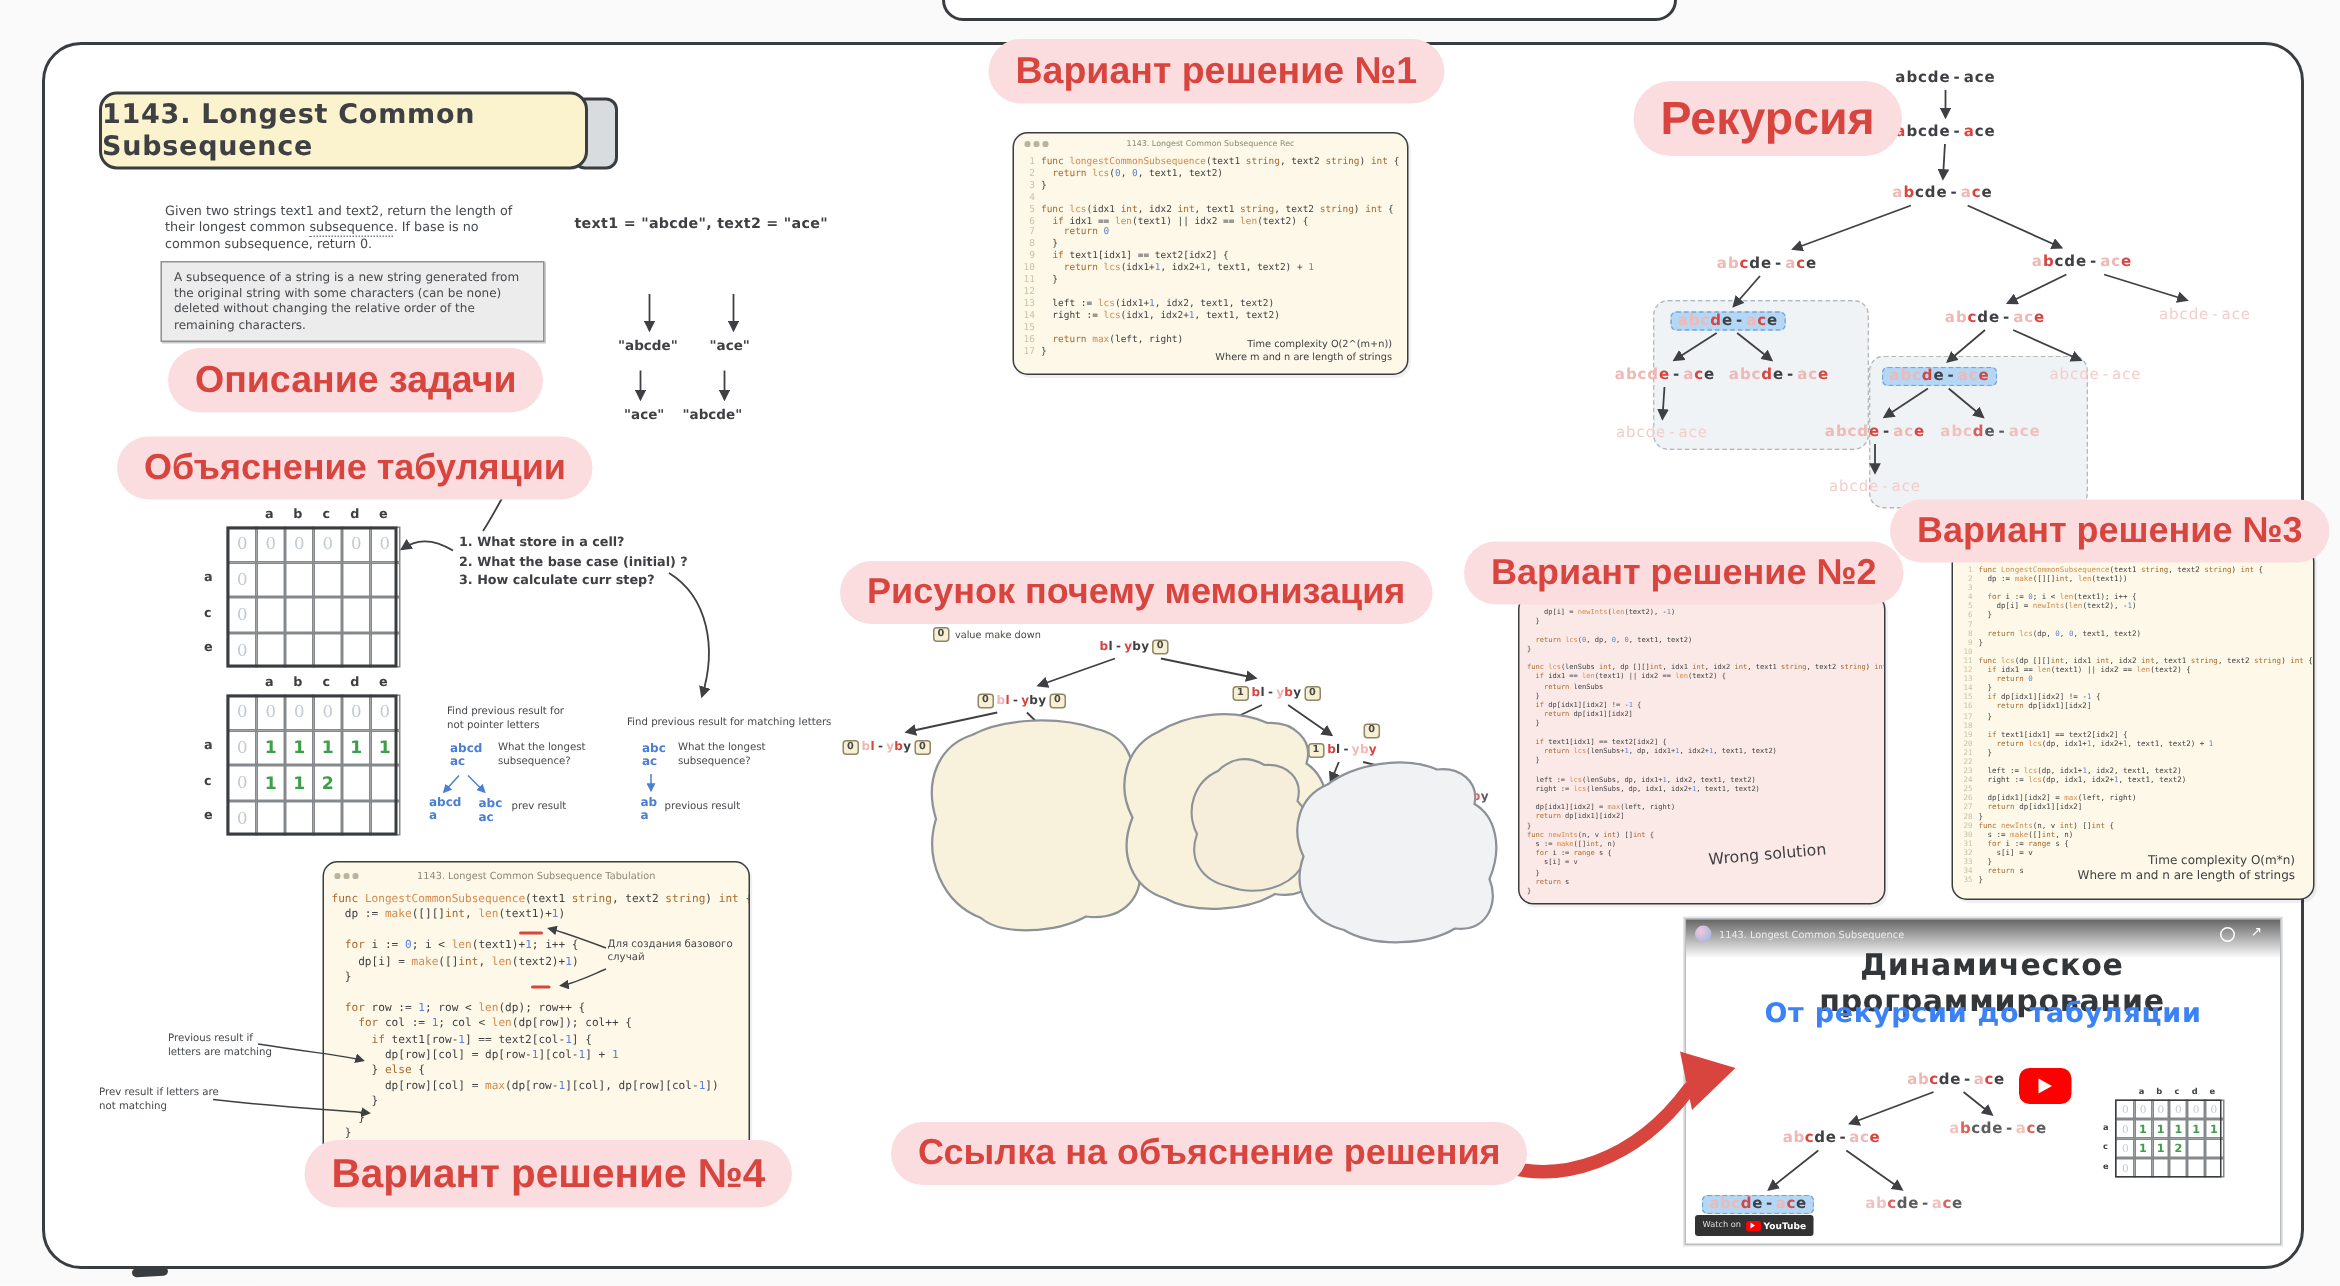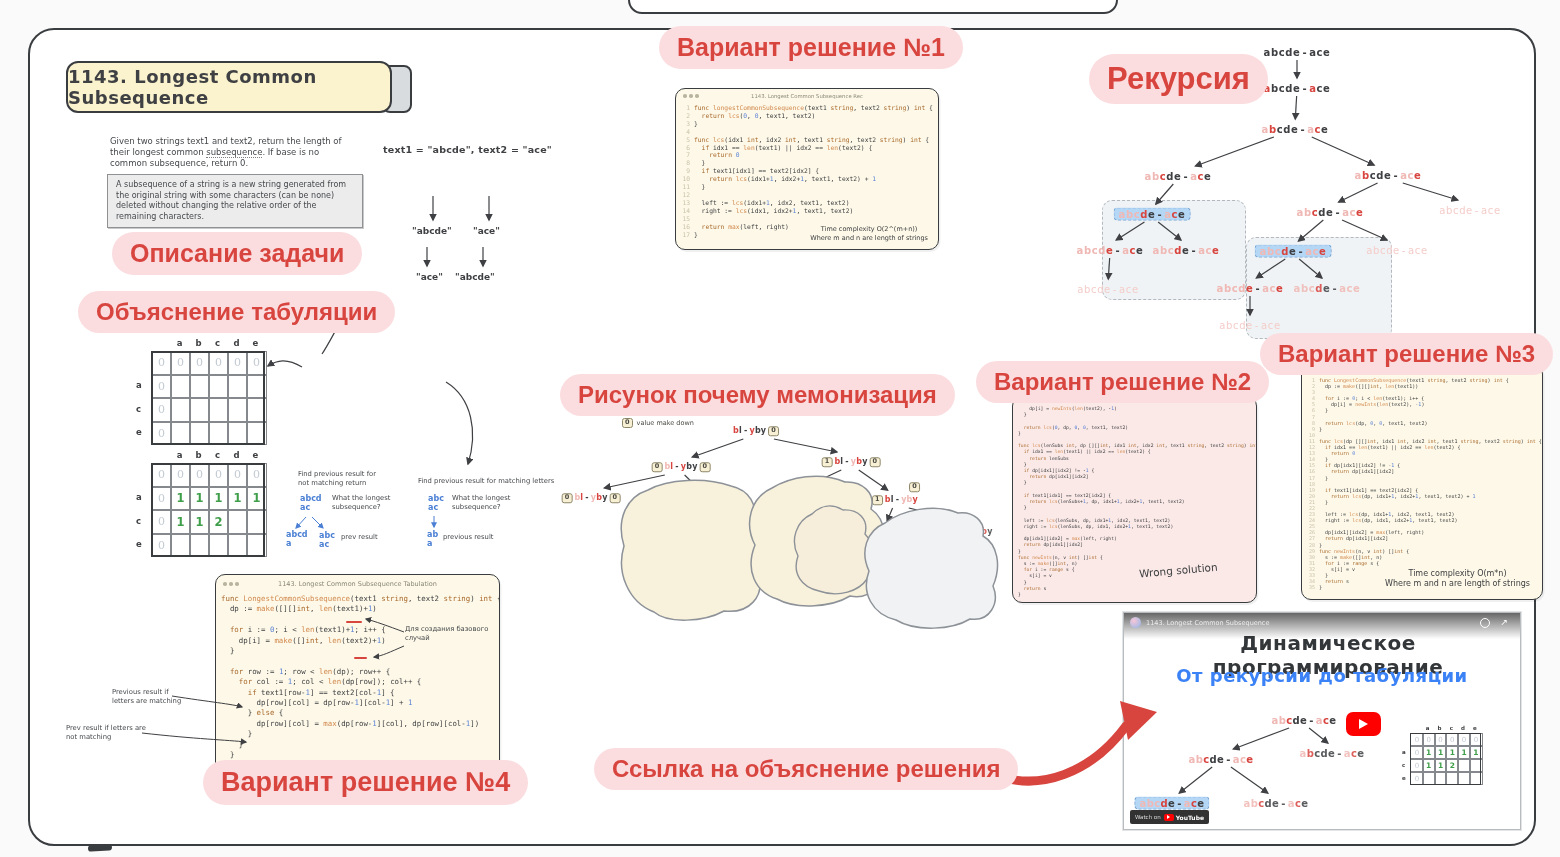--- a/index.html
+++ b/index.html
@@ -60,21 +60,21 @@
   .lines{padding:1px 5px 3px 5px;font-family:"DejaVu Sans Mono","Liberation Mono",monospace;}
   .cl{display:flex;}
   .ln{text-align:right;margin-right:4px;color:#c9c2ab;flex:none;}
   .cd{white-space:pre;}
   .kw{color:#a9692c;} .fn{color:#d28a50;} .num{color:#5b82d7;} 
   .code1 .lines{font-size:6.3px;line-height:7.9px;} .code1 .ln{width:9px;}
   .code2 .lines{font-size:4.7px;line-height:6.2px;}
   .code3 .lines{font-size:5px;line-height:6.1px;} .code3 .ln{width:8px;}
   .code4 .lines{font-size:7.4px;line-height:10.4px;}
   .code4 .titlebar{height:18px;} .code4 .wtitle{font-size:6.5px;}
-  .cnote{position:absolute;font-size:6.5px;line-height:8.5px;text-align:center;color:#3f4043;}
+  .cnote{position:absolute;font-size:6.5px;line-height:8.5px;text-align:right;color:#3f4043;}
   .wrongnote{position:absolute;font-size:10.5px;color:#3f4043;transform:rotate(-5deg);}
   
   .tree{position:absolute;pointer-events:none;}
   .seq{position:absolute;transform:translate(-50%,-50%);white-space:nowrap;font-weight:700;}
   .seq span{display:inline-block;}
   .seq .sepc{margin:0 2px;}
   .cl2{color:#d8453f;} .pl2{color:#f0b8b4;} .dl2{color:#3f4043;} .gl2{color:#f4cdca;font-weight:400;}
   .seq.dim{opacity:.85;}
   .seq.hl{background:#b5d7f6;border:1px dashed #77a5d2;border-radius:4px;padding:0 4px;}
   .rec-node{font-size:10px;letter-spacing:.6px;}
@@ -157,20 +157,25 @@
   <div class="pill" style="left:112px;top:232px;font-size:25px">Описание задачи</div>
   <div class="pill" style="left:78px;top:291px;font-size:24px">Объяснение табуляции</div>
   <div class="pill" style="left:659px;top:26px;font-size:25px">Вариант решение №1</div>
   <div class="pill" style="left:1089px;top:54px;font-size:31px">Рекурсия</div>
   <div class="pill" style="left:560px;top:374px;font-size:24px">Рисунок почему мемонизация</div>
   <div class="pill" style="left:976px;top:361px;font-size:24px">Вариант решение №2</div>
   <div class="pill" style="left:1260px;top:333px;font-size:24px">Вариант решение №3</div>
   <div class="pill" style="left:203px;top:760px;font-size:27px">Вариант решение №4</div>
   <div class="pill" style="left:594px;top:748px;font-size:24px">Ссылка на объяснение решения</div>
 
+  <div class="questions">
+    <div>1. What store in a cell?</div>
+    <div>2. What the base case (initial) ?</div>
+    <div>3. How calculate curr step?</div>
+  </div>
 
   <div class="dpt" style="left: 136px; top: 338px; grid-template-columns: var(--lbl) repeat(6, var(--cw)); position: absolute;">
       <div class="corner"></div>
       <div class="hL"></div>
       <div class="hL">a</div>
       <div class="hL">b</div>
       <div class="hL">c</div>
       <div class="hL">d</div>
       <div class="hL">e</div>
       <div class="rL"></div>
@@ -289,21 +294,21 @@
       <div class="cell"></div>
       <div class="cell"></div>
       <div class="cell"></div>
       <div class="cell"></div>
       <div class="cell"></div>
       <div class="outer" style="left: var(--lbl); top: var(--hh); right: 0px; bottom: 0px;"></div>
     </div>
 
   <div class="tiny" style="left:298px;top:470px">
     <div>Find previous result for</div>
-      <div>not matching return</div>
+      <div>not pointer letters</div>
   </div>
   <div class="bluepair" style="left:300px;top:494px">
     <div>abcd</div>
       <div>ac</div>
   </div>
   <div class="tiny" style="left:332px;top:494px">
     <div>What the longest</div>
       <div>subsequence?</div>
   </div>
   <div class="bluepair" style="left:286px;top:530px">

